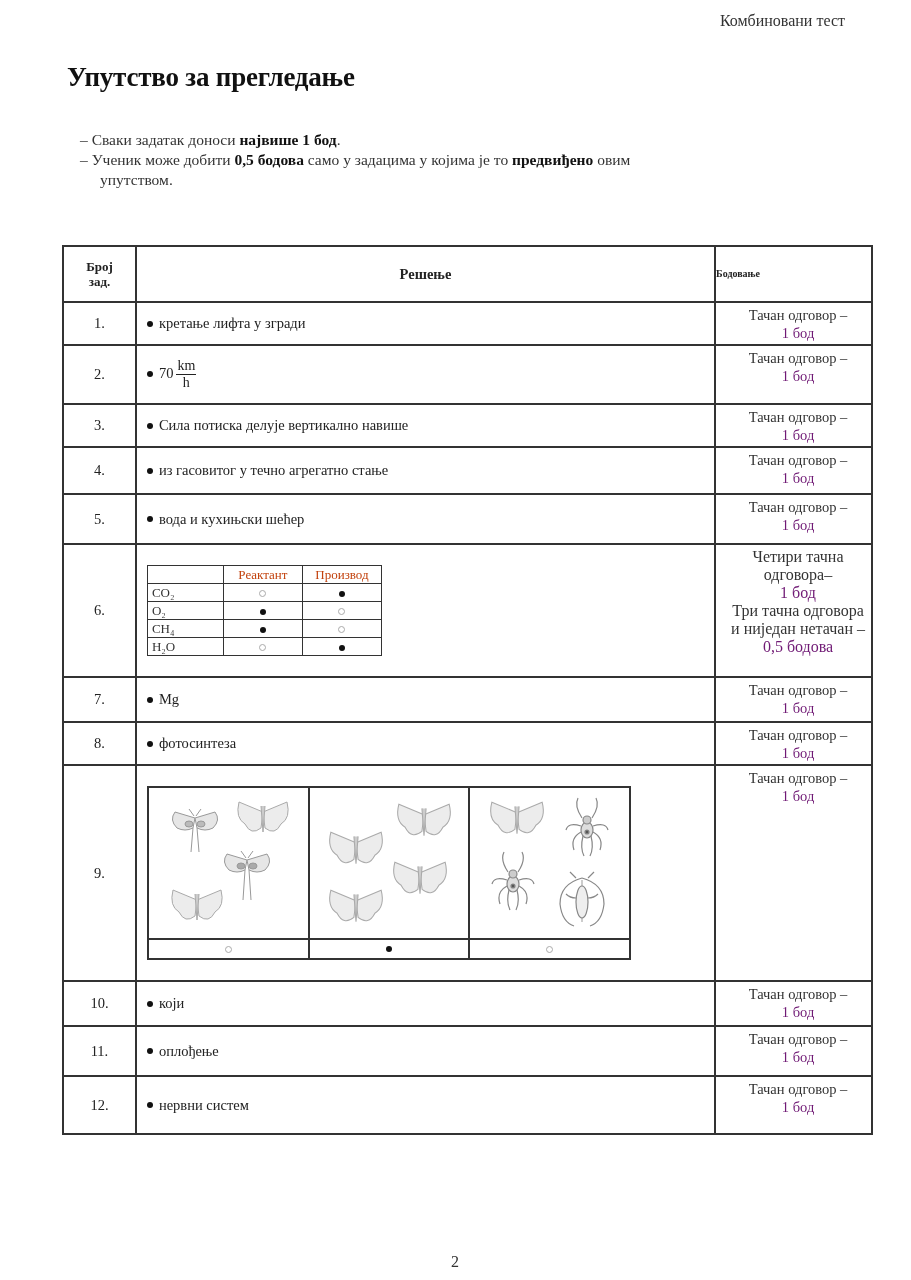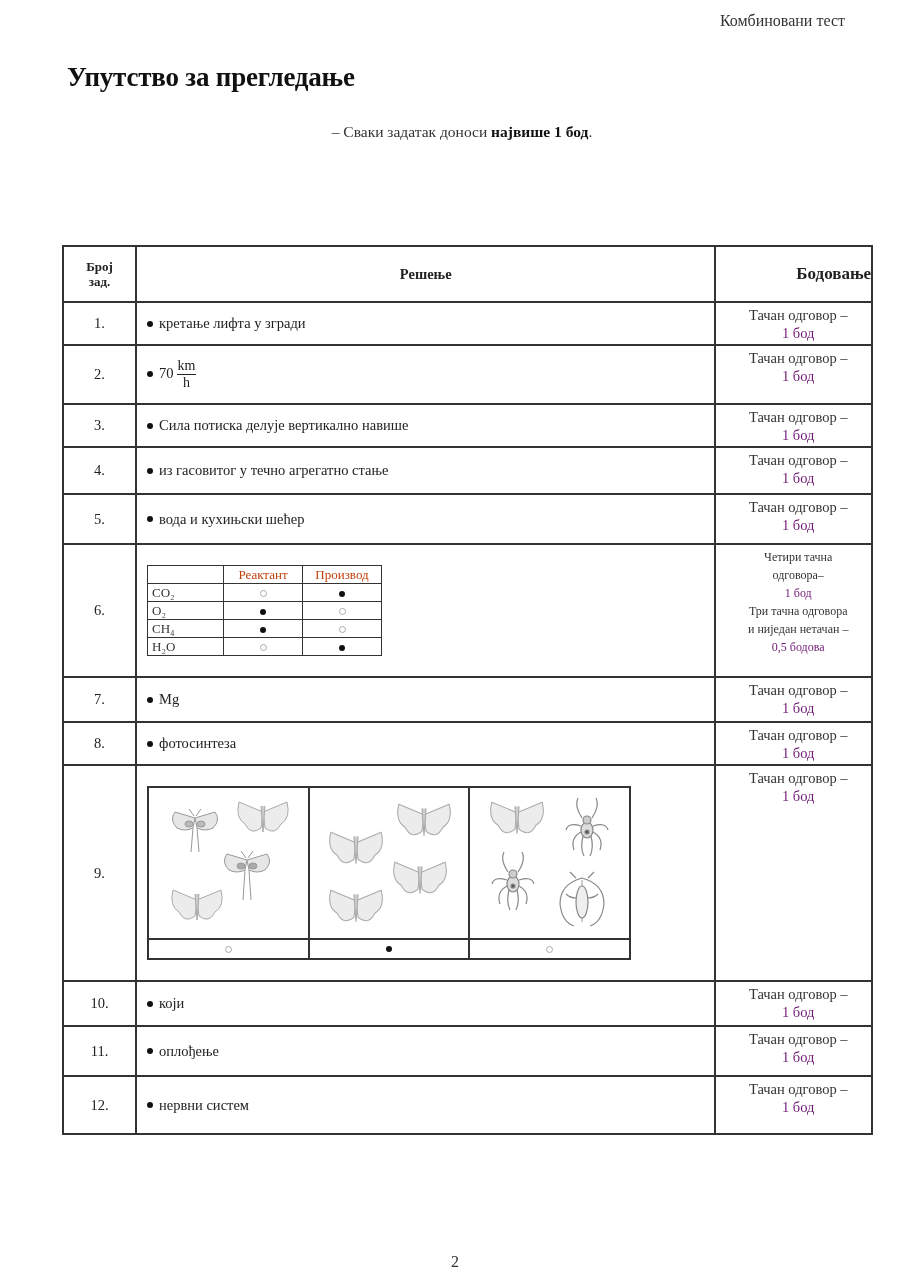--- a/index.html
+++ b/index.html
@@ -1,32 +1,32 @@
 <!DOCTYPE html>
 <html><head>
 <meta charset="utf-8">
 <style>
   html, body { margin: 0; padding: 0; background: #ffffff; }
   body { width: 911px; height: 1280px; position: relative; overflow: hidden;
          font-family: "Liberation Serif", "DejaVu Serif", serif; color: #222; }
   .running-head { position: absolute; top: 12px; right: 66px; font-size: 16px; color: #333; }
   .page-title { position: absolute; top: 62px; left: 67px; font-size: 27px; font-weight: bold; margin: 0; color: #111; letter-spacing: -0.2px; }
-  .instructions { position: absolute; top: 114px; left: 64px; width: 780px; font-size: 15.5px; line-height: 20px; color: #333; margin: 8px; padding: 0; list-style: none; text-align: center; }
+  .instructions { position: absolute; top: 114px; left: 64px; width: 780px; font-size: 15.5px; line-height: 20px; color: #333; margin: 16px; padding: 0; list-style: none; }
   .instructions li { padding-left: 10px; text-indent: -10px; }
   .instructions b { color: #111; }
   .instructions .cont { display: block; padding-left: 10px; text-indent: 0; }
 
   table.key { position: absolute; top: 245px; left: 62px; width: 811px; border-collapse: collapse; font-size: 14.5px; }
   table.key td, table.key th { border: 2px solid #333; vertical-align: middle; padding: 12px; }
   table.key th { font-weight: bold; color: #222; }
   .col-num { width: 54px; text-align: center; }
   .col-sol { width: 580px; text-align: left; padding-left: 10px !important; }
   .col-pts { width: 173px; text-align: center; vertical-align: top !important; padding: 3px 0 0 9px !important; line-height: 18px; color: #333; font-size: 14.5px; }
   th.col-num { font-size: 13px; line-height: 15px; }
-  th.col-pts { vertical-align: middle !important; text-align: right; padding: 0 !important; font-size: 17px; }
+  th.col-pts { vertical-align: middle !important; text-align: left; padding: 0 !important; font-size: 10px; }
   .bullet { display: inline-block; width: 6px; height: 6px; border-radius: 50%; background: #111; margin-right: 6px; vertical-align: middle; position: relative; top: -1px; }
   .pts-bold { font-weight: normal; color: #701a75; }
   .frac { display: inline-block; vertical-align: middle; text-align: center; font-size: 14px; line-height: 16px; margin-left: 3px; }
   .frac .num { display: block; border-bottom: 1px solid #222; padding: 0 1px; text-align: center; }
   .frac .den { display: block; }
 
   
   table.inner { border-collapse: collapse; font-size: 13px; margin: 8px 0 8px 0; }
   table.inner td { border: 1.5px solid #333 !important; height: 17px; padding: 0 4px !important; vertical-align: middle; }
   table.inner td.h { text-align: center; color: #c2410c; }
@@ -49,20 +49,24 @@
 <body>
 
 <div class="running-head">Комбиновани тест</div>
 
 <h1 class="page-title">Упутство за прегледање</h1>
 
 <ul class="instructions">
   <li>
     <span>– Сваки задатак доноси </span><b>највише 1 бод</b><span>.</span>
   </li>
+  <li>
+    <span>– Ученик може добити </span><b>0,5 бодова</b><span> само у задацима у којима је то </span><b>предвиђено</b><span> овим</span>
+    <span class="cont">упутством.</span>
+  </li>
 </ul>
 
 <table class="key">
   <tbody>
       <tr style="height:45px">
     <th class="col-num">
       <span>Број</span><br>
       <span>зад.</span>
     </th>
     <th>Решење</th>
@@ -125,21 +129,21 @@
           <td class="c"><span class="dot-empty"></span></td>
         </tr>
         <tr>
           <td class="f">H₂O</td>
           <td class="c"><span class="dot-empty"></span></td>
           <td class="c"><span class="dot-filled"></span></td>
         </tr>
       </tbody>
           </table>
     </td>
-    <td class="col-pts" style="font-size:12px;line-height:18px;border-radius:25px;">
+    <td class="col-pts" style="font-size:16px;line-height:18px;border-radius:25px;">
       <span>Четири тачна</span><br>
       <span>одговора–</span><br>
       <span class="pts-bold">1 бод</span><br>
       <span>Три тачна одговора</span><br>
       <span>и ниједан нетачан –</span><br>
       <span class="pts-bold">0,5 бодова</span>
     </td>
   </tr>
 
   <tr style="height:45px">

